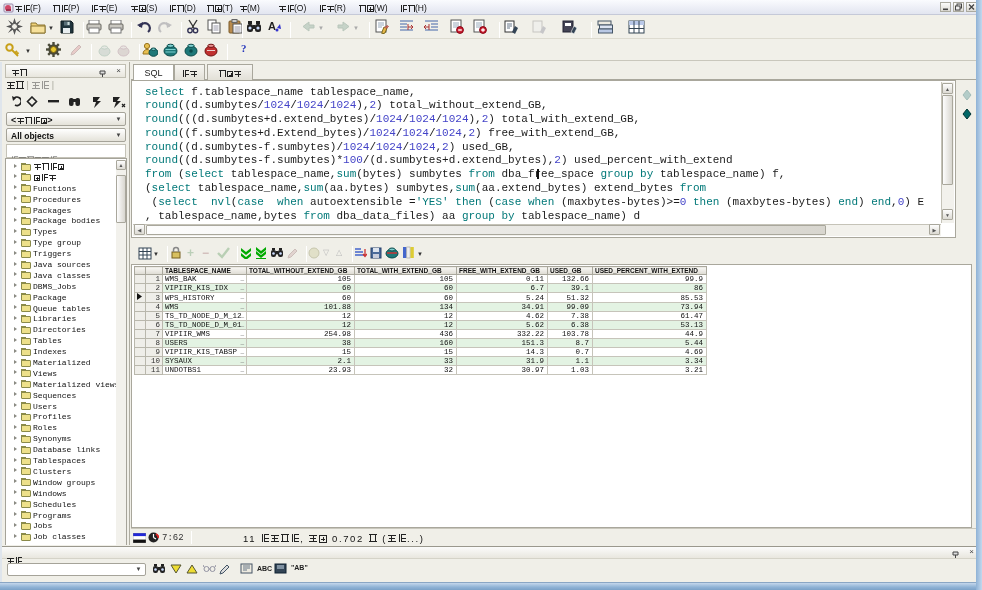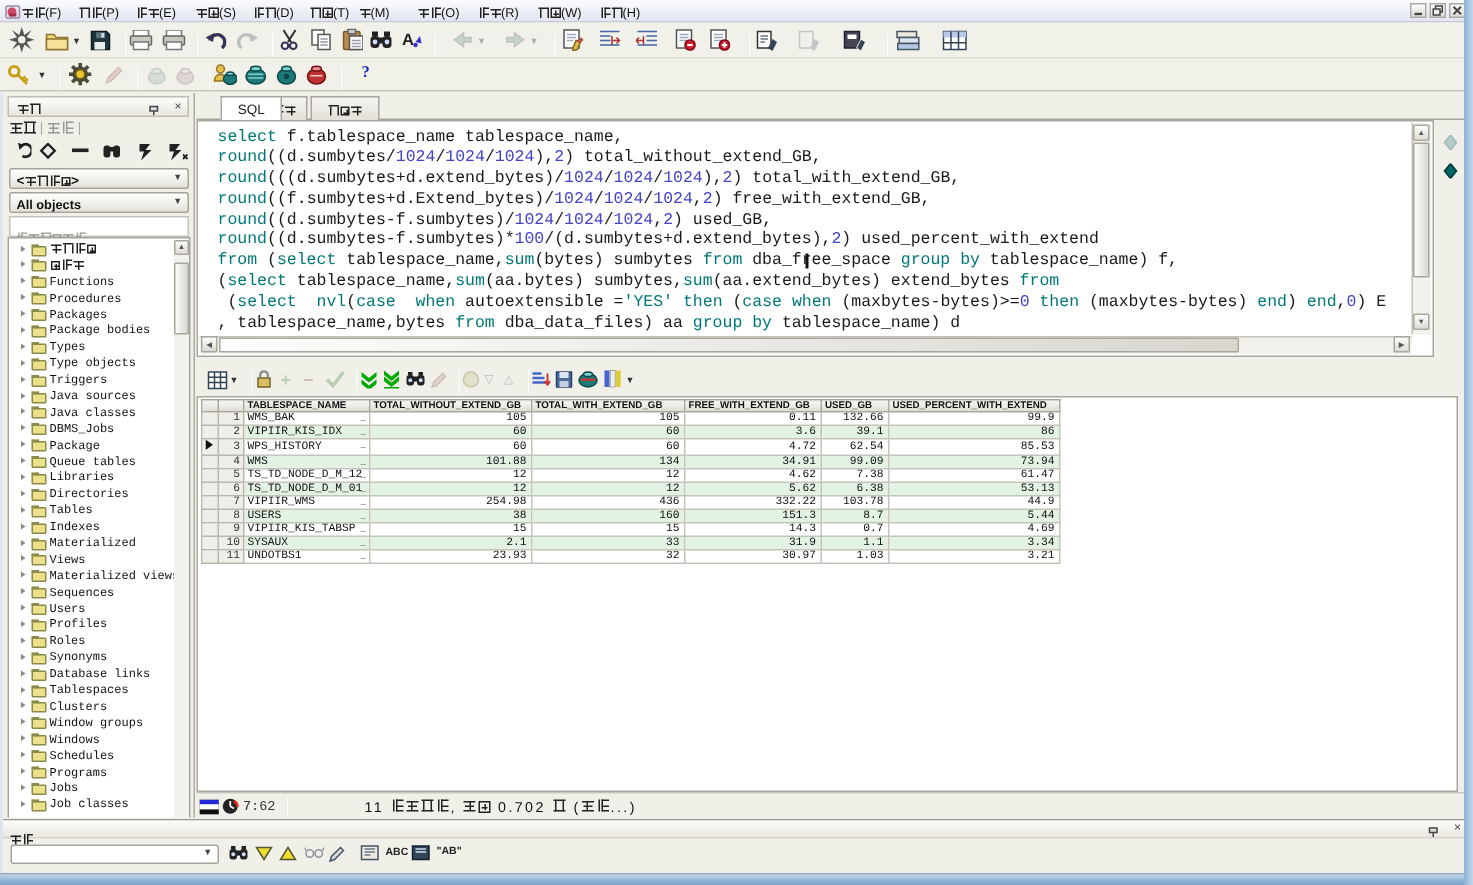--- a/index.html
+++ b/index.html
@@ -368,21 +368,21 @@
           <b></b>
         </span>
         <span class="lb">Types</span>
       </div>
 <div class="ti">
         <s class="ex"></s>
         <span class="fo">
           <i></i>
           <b></b>
         </span>
-        <span class="lb">Type objects</span>
+        <span class="lb">Type group</span>
       </div>
 <div class="ti">
         <s class="ex"></s>
         <span class="fo">
           <i></i>
           <b></b>
         </span>
         <span class="lb">Triggers</span>
       </div>
 <div class="ti">
@@ -594,21 +594,21 @@
         <span class="lb">Job classes</span>
       </div>
 </div>
 <div class="sb" style="left:114px;top:98px;width:10px;height:444px"></div>
 <div class="sbb" style="left:114px;top:98px;width:10px;height:10px;font-size:5px;line-height:9px">▲</div>
 <div class="sbt" style="left:114px;top:113px;width:10px;height:48px"></div>
 
 </div>
 <div class="ab" id="ra">
 <div class="ab" style="left:0;top:17px;width:846px;height:1px;background:#a9a79c"></div>
-<div class="tab" style="left:16px;top:2px;width:41px;height:16px;background:#fff;z-index:2">SQL</div>
+<div class="tab" style="left:2px;top:2px;width:41px;height:16px;background:#fff;z-index:2">SQL</div>
 <div class="tab" style="left:43px;width:31px"><i class="c cC" style="width:7px;height:7px"></i><i class="c cA" style="width:7px;height:7px"></i></div>
 <div class="tab" style="left:76px;width:46px"><i class="c cD" style="width:7px;height:7px"></i><i class="c cB" style="width:6px;height:6px"></i><i class="c cA" style="width:7px;height:7px"></i></div>
 <div id="edit">
 <pre><span class="k">select</span> f.tablespace_name tablespace_name,
 <span class="k">round</span>((d.sumbytes/<span class="n">1024</span>/<span class="n">1024</span>/<span class="n">1024</span>),<span class="n">2</span>) total_without_extend_GB,
 <span class="k">round</span>(((d.sumbytes+d.extend_bytes)/<span class="n">1024</span>/<span class="n">1024</span>/<span class="n">1024</span>),<span class="n">2</span>) total_with_extend_GB,
 <span class="k">round</span>((f.sumbytes+d.Extend_bytes)/<span class="n">1024</span>/<span class="n">1024</span>/<span class="n">1024</span>,<span class="n">2</span>) free_with_extend_GB,
 <span class="k">round</span>((d.sumbytes-f.sumbytes)/<span class="n">1024</span>/<span class="n">1024</span>/<span class="n">1024</span>,<span class="n">2</span>) used_GB,
 <span class="k">round</span>((d.sumbytes-f.sumbytes)*<span class="n">100</span>/(d.sumbytes+d.extend_bytes),<span class="n">2</span>) used_percent_with_extend
 <span class="k">from</span> (<span class="k">select</span> tablespace_name,<span class="k">sum</span>(bytes) sumbytes <span class="k">from</span> dba_free_space <span class="k">group by</span> tablespace_name) f,
@@ -728,34 +728,34 @@
             <td class="r">0.11</td>
             <td class="r">132.66</td>
             <td class="r">99.9</td>
           </tr>
 <tr>
             <td class="mk"></td>
             <td class="num">2</td>
             <td class="g" style="position:relative">VIPIIR_KIS_IDX<span style="position:absolute;right:2px;top:2px;color:#777;font-size:6px">—</span></td>
             <td class="r g">60</td>
             <td class="r g">60</td>
-            <td class="r g">3.6</td>
+            <td class="r g">6.7</td>
             <td class="r g">39.1</td>
             <td class="r g">86</td>
           </tr>
 <tr>
             <td class="mk"><svg width="5" height="7">
                 <path d="M0 0L5 3.5 0 7z" fill="#111"></path>
               </svg></td>
             <td class="num">3</td>
             <td class="w" style="position:relative">WPS_HISTORY<span style="position:absolute;right:2px;top:2px;color:#777;font-size:6px">—</span></td>
             <td class="r">60</td>
             <td class="r">60</td>
-            <td class="r">4.72</td>
-            <td class="r">62.54</td>
+            <td class="r">5.24</td>
+            <td class="r">51.32</td>
             <td class="r">85.53</td>
           </tr>
 <tr>
             <td class="mk"></td>
             <td class="num">4</td>
             <td class="g" style="position:relative">WMS<span style="position:absolute;right:2px;top:2px;color:#777;font-size:6px">—</span></td>
             <td class="r g">101.88</td>
             <td class="r g">134</td>
             <td class="r g">34.91</td>
             <td class="r g">99.09</td>

